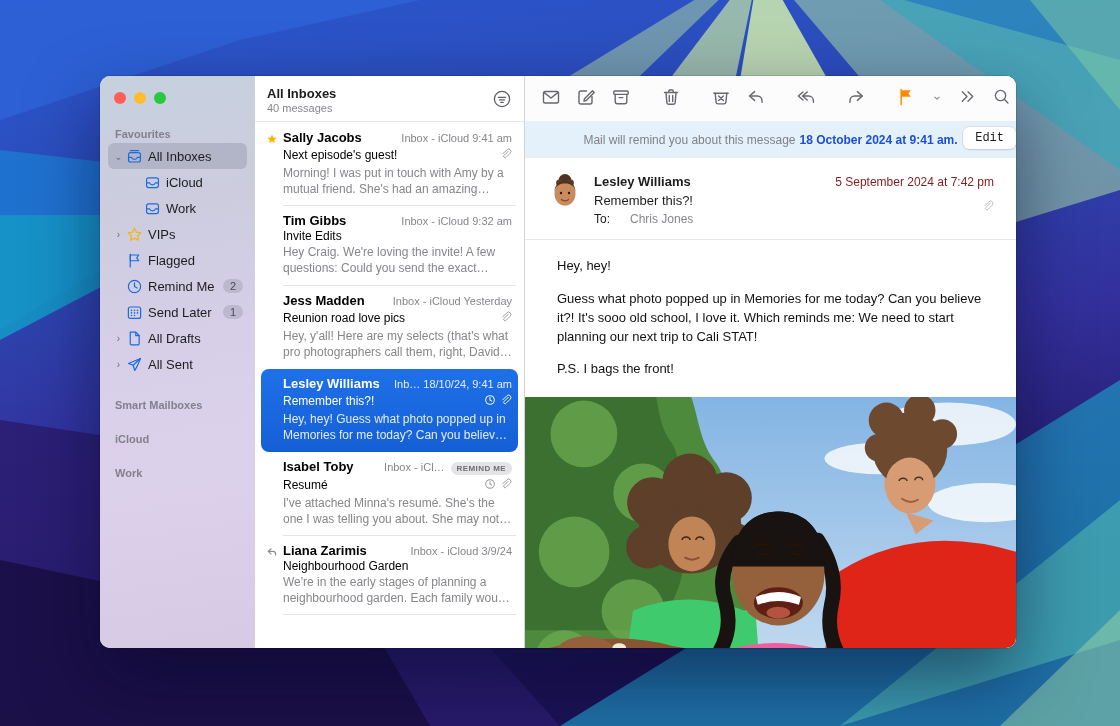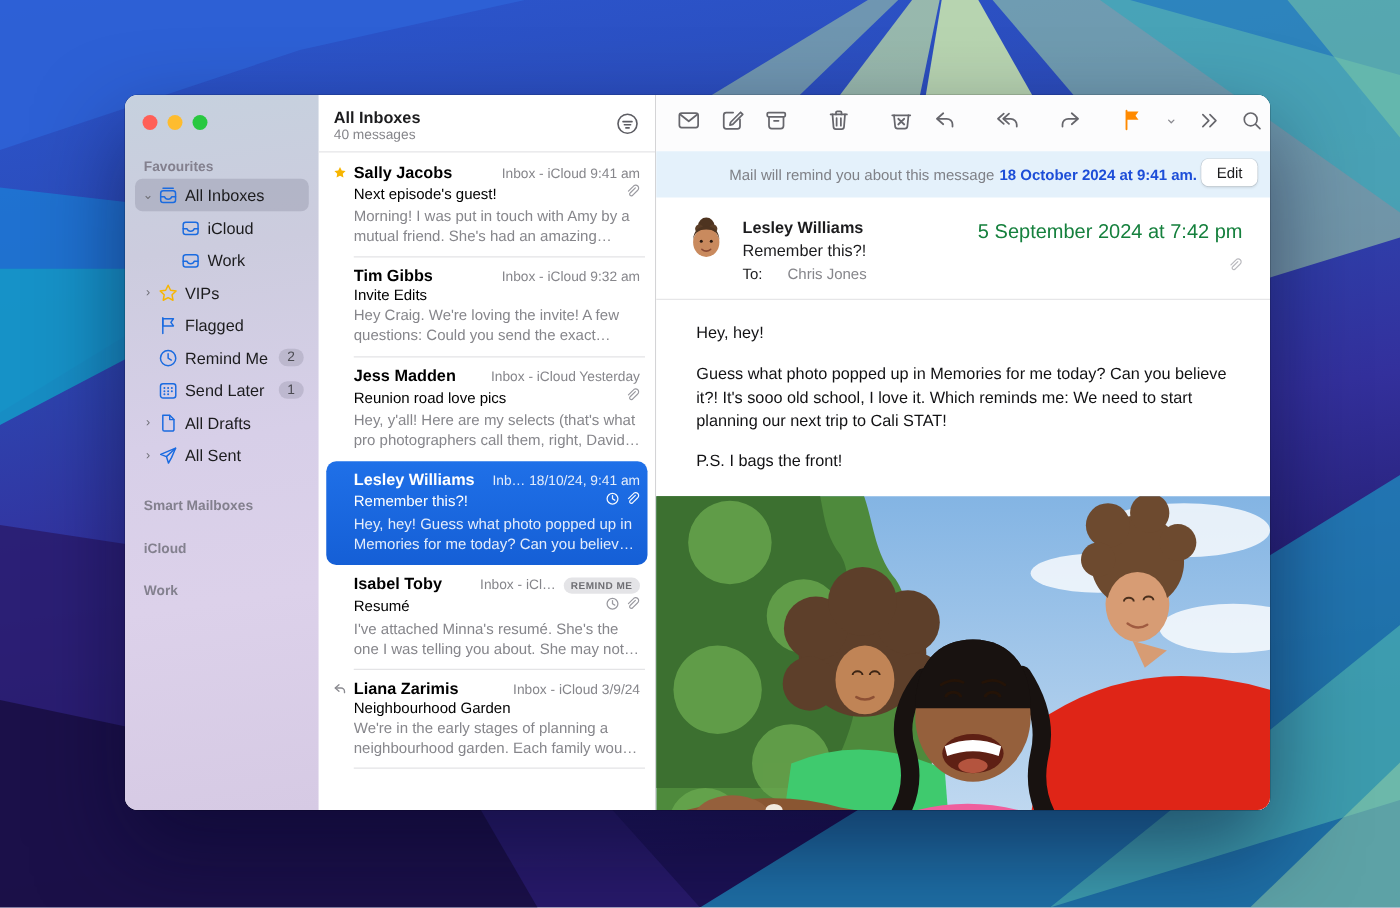--- a/index.html
+++ b/index.html
@@ -54,32 +54,32 @@
     background:#e4e4e7;border-radius:8px;padding:2px 6px;}
   
   .content{flex:1;min-width:0;display:flex;flex-direction:column;background:#fff;}
   .toolbar{height:45px;flex:none;display:flex;align-items:center;padding:0 16px;gap:15px;background:#fcfcfd;}
   .tb-btn{display:flex;align-items:center;color:#66666c;}
   .tb-sep{width:1px;height:16px;background:#e2e2e4;}
   .tb-spacer{margin-left:auto;}
   .banner{position:relative;height:37px;flex:none;background:#e4f1fb;display:flex;align-items:center;
     justify-content:center;font-size:12px;color:#7f8187;}
   .banner b{color:#1d4ed8;font-weight:700;margin-left:4px;}
-  .edit-btn{position:absolute;right:10px;top:6px;background:#fff;border:none;border-radius:6px;
+  .edit-btn{position:absolute;right:0;top:6px;background:#fff;border:none;border-radius:6px;
     font-size:12px;color:#1c1c1e;padding:4px 12px;box-shadow:0 0 0 .5px rgba(0,0,0,.12),0 1px 2px rgba(0,0,0,.10);
-    font-family:Liberation Sans, sans-serif;}
+    font-family:Liberation Mono, monospace;}
   .msg-header{flex:none;display:flex;gap:11px;padding:15px 22px 11px;border-bottom:1px solid #e6e6e8;}
   .avatar{width:36px;height:36px;flex:none;border-radius:50%;overflow:hidden;}
   .mh-mid{min-width:0;line-height:1.45;}
   .mh-sender{font-size:13px;font-weight:700;color:#1c1c1e;}
   .mh-subject{font-size:13px;color:#1c1c1e;}
   .mh-to{font-size:12px;color:#1c1c1e;}
   .mh-to .to-name{color:#86868b;margin-left:20px;}
   .mh-right{margin-left:auto;flex:none;text-align:right;line-height:1.6;}
-  .mh-date{font-size:16px;color:#15803d;}
+  .mh-date{font-size:12px;color:#7f1d1d;}
   .mh-clip{color:#b9b9be;margin-top:2px;}
   .msg-body{flex:none;padding:17px 32px 4px;font-size:13px;color:#121214;line-height:1.45;}
   .msg-body p{margin:0 0 14px;}
   .photo{flex:1;min-height:0;}
   .photo svg{display:block;width:100%;height:100%;}
 </style>
 </head>
 <body>
 
 <div class="stage">

